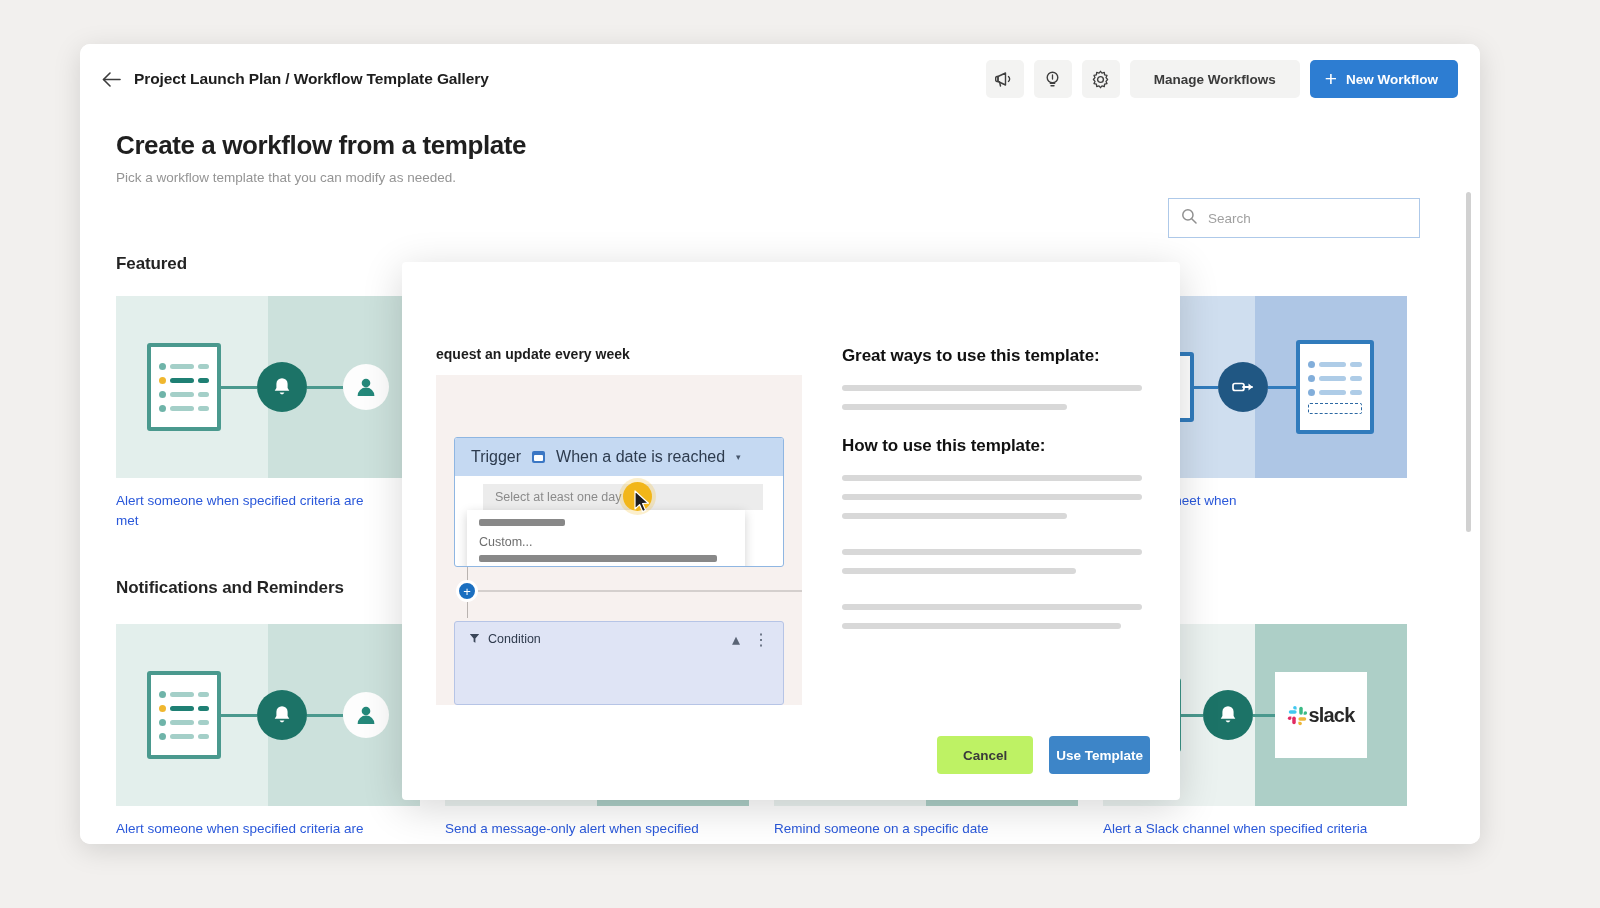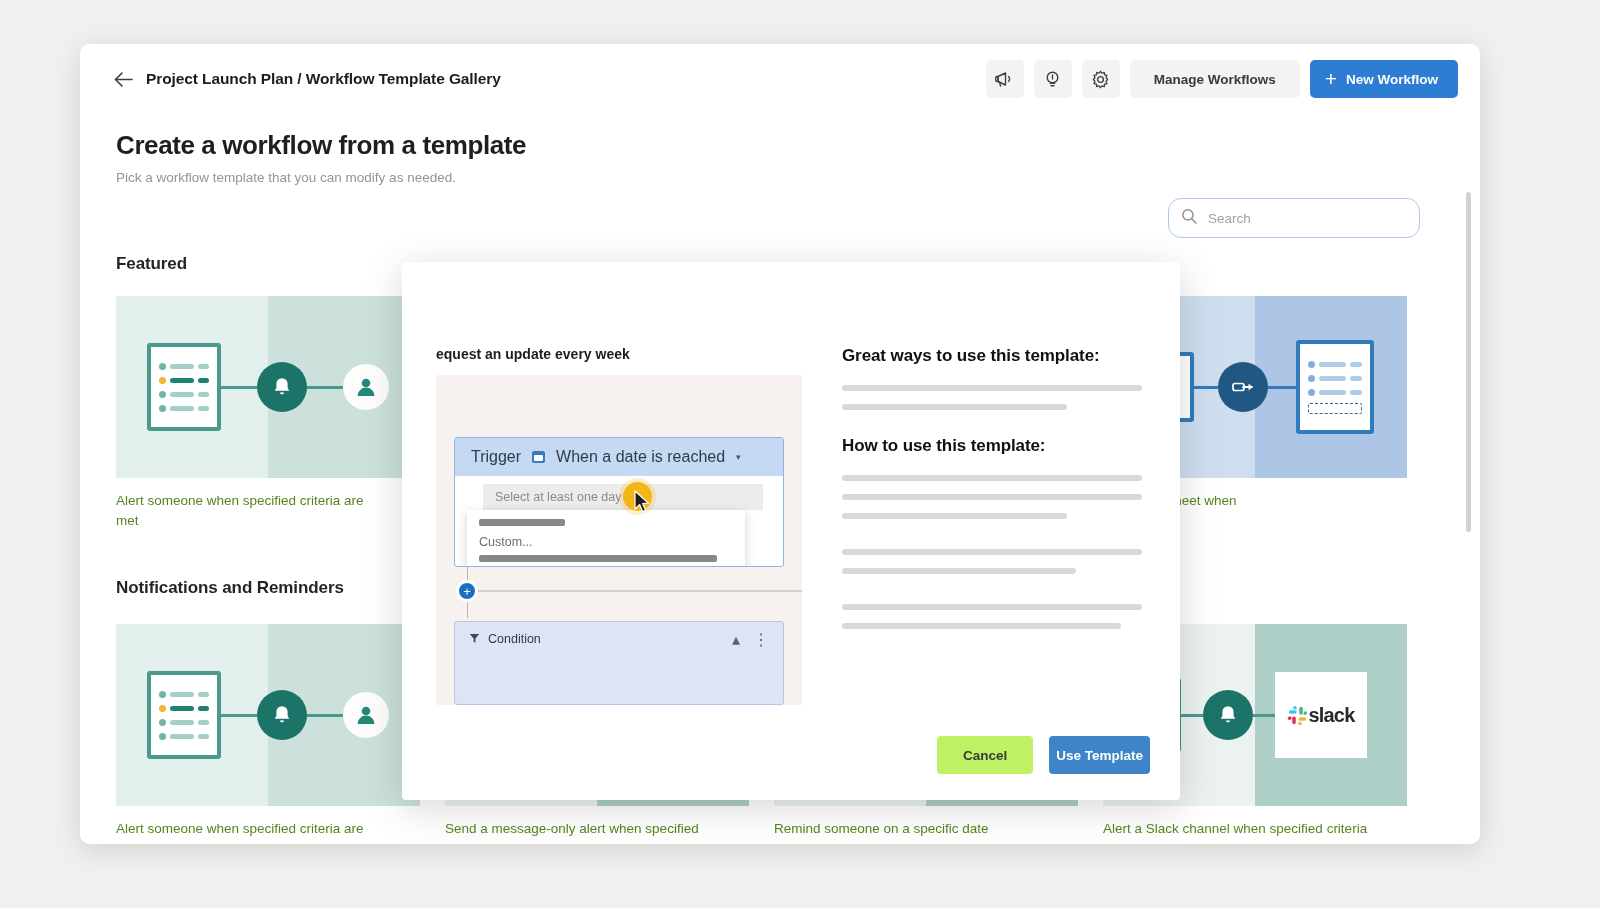--- a/index.html
+++ b/index.html
@@ -20,21 +20,21 @@
     box-shadow: 0 6px 28px rgba(0,0,0,0.13);
     overflow: hidden;
   }
 
   
   #app-header {
     position: relative;
     height: 70px;
     display: flex;
     align-items: center;
-    padding: 0 22px 0 28px;
+    padding: 0 22px 0 16px;
     background: #fff;
     justify-content: space-between;
   }
   #back-arrow {
     width: 30px; height: 30px;
     display: flex; align-items: center; justify-content: center;
     color: #3c3c3c; cursor: pointer;
     flex: none;
   }
   #breadcrumb {
@@ -113,21 +113,21 @@
     font-size: 13.5px;
     color: #8e8e8e;
   }
 
   
   #search-wrap {
     position: absolute;
     right: 60px; top: 84px;
     width: 252px; height: 40px;
     border: 1.5px solid #a9c6e8;
-    border-radius: 13px;
+    border-radius: 0;
     display: flex; align-items: center;
     padding: 0 12px;
     background: #fff;
     cursor: text;
   }
   #search-input {
     border: none; outline: none;
     font-family: "Liberation Sans", sans-serif;
     font-size: 13.5px;
     color: #3c3c3c;
@@ -186,21 +186,21 @@
     background: #dfeae6;
   }
   .tpl-art .half-r {
     position: absolute; right: 0; top: 0;
     width: 50%; height: 100%;
   }
   .tpl-caption {
     margin-top: 13px;
     font-size: 13.5px;
     line-height: 1.45;
-    color: #4d7c0f;
+    color: #1d4ed8;
     max-width: 270px;
   }
 
   
   .art-teal { background: #e2efeb; }
   .art-teal .half-r { background: #c9e0da; }
   .art-blue { background: #cddcef; }
   .art-blue .half-r { background: #a9c3e4; }
   .art-teal-2 { background: #eaf2f0; }
   .art-teal-2 .half-r { background: #a8ccc4; }

